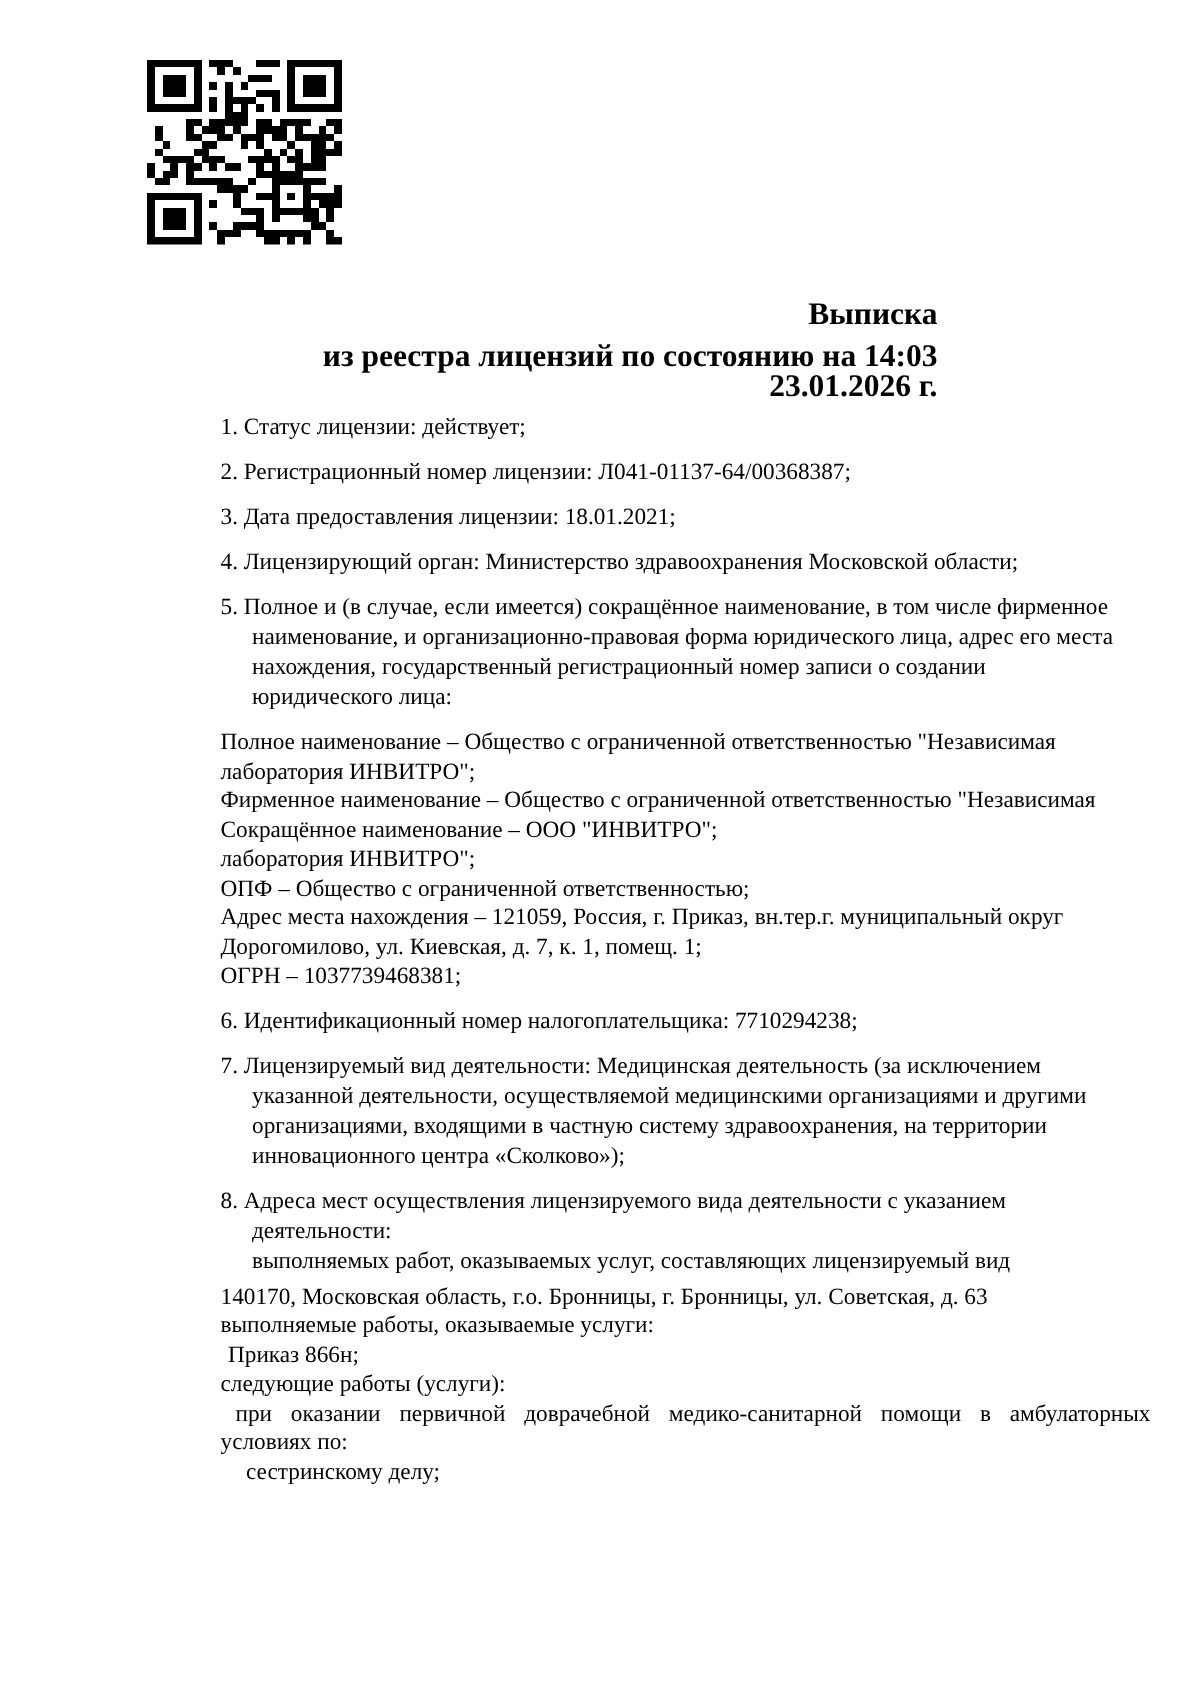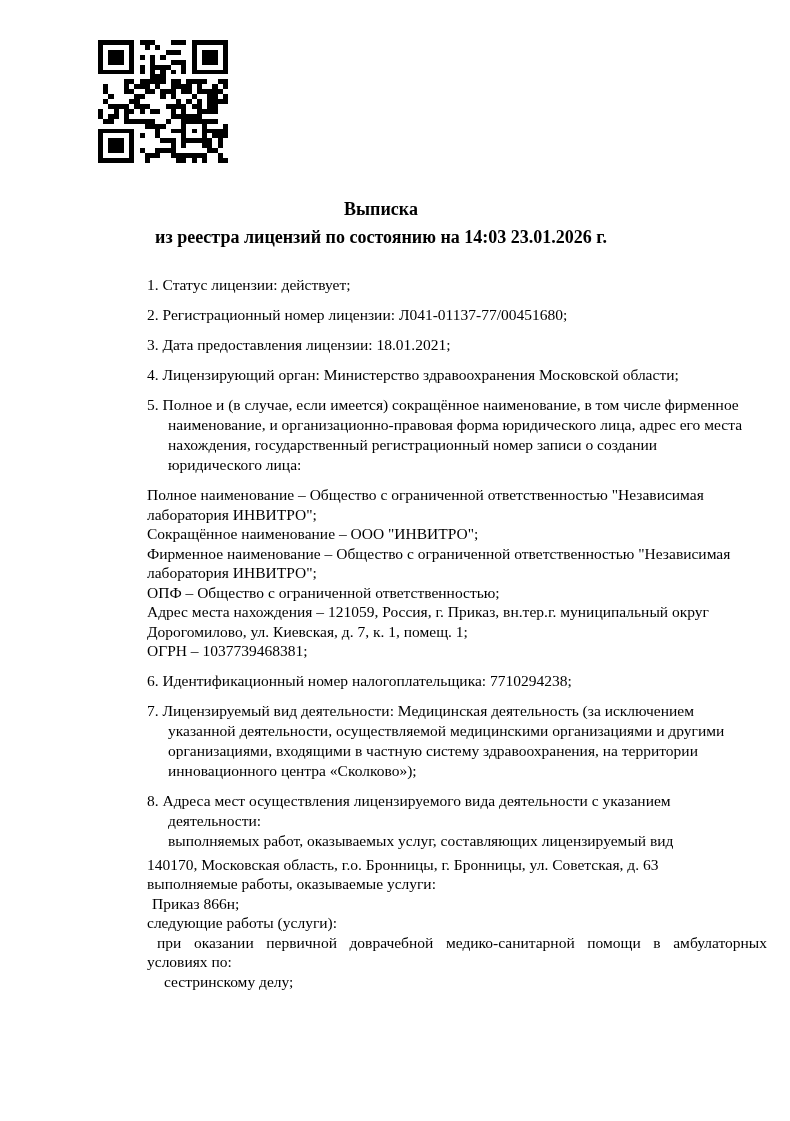--- a/index.html
+++ b/index.html
@@ -16,23 +16,23 @@
     position:absolute;
     left:98px; top:40px;
     width:130px; height:123px;
   }
   .qr svg { width:100%; height:100%; display:block; fill:#000; }
   .heading {
     position:absolute;
     left:137px; top:199px;
     width:620px;
     padding-right:132px;
-    text-align:center;
+    text-align:right;
     font-weight:bold;
-    font-size:18px;
+    font-size:21px;
     line-height:20px;
   }
   .heading .subtitle { margin-top:8px; }
   .doc-body {
     position:absolute;
     left:147px; top:275px;
     width:620px;
     font-size:15.5px;
     line-height:20px;
   }
@@ -373,39 +373,39 @@
   <div class="heading" data-name="document-heading">
     <div class="title" data-name="document-title">Выписка</div>
     <div class="subtitle" data-name="document-subtitle">из реестра лицензий по состоянию на 14:03 23.01.2026 г.</div>
   </div>
 
   <div class="doc-body" data-name="document-body">
       <div class="block numbered" data-name="license-status-item">
         <div class="line" data-name="text-line">1. Статус лицензии: действует;</div>
       </div>
       <div class="block numbered" data-name="registration-number-item">
-        <div class="line" data-name="text-line">2. Регистрационный номер лицензии: Л041-01137-77/00451680;</div>
+        <div class="line" data-name="text-line">2. Регистрационный номер лицензии: Л041-01137-64/00368387;</div>
       </div>
       <div class="block numbered" data-name="grant-date-item">
         <div class="line" data-name="text-line">3. Дата предоставления лицензии: 18.01.2021;</div>
       </div>
       <div class="block numbered" data-name="licensing-authority-item">
         <div class="line" data-name="text-line">4. Лицензирующий орган: Министерство здравоохранения Московской области;</div>
       </div>
       <div class="block numbered" data-name="organization-name-intro-item">
         <div class="line" data-name="text-line">5. Полное и (в случае, если имеется) сокращённое наименование, в том числе фирменное</div>
         <div class="line cont" data-name="text-line">наименование, и организационно-правовая форма юридического лица, адрес его места</div>
         <div class="line cont" data-name="text-line">нахождения, государственный регистрационный номер записи о создании</div>
         <div class="line cont" data-name="text-line">юридического лица:</div>
       </div>
       <div class="block plain" data-name="organization-details-block">
         <div class="line" data-name="text-line">Полное наименование – Общество с ограниченной ответственностью "Независимая</div>
         <div class="line" data-name="text-line">лаборатория ИНВИТРО";</div>
+        <div class="line" data-name="text-line">Фирменное наименование – Общество с ограниченной ответственностью "Независимая</div>
         <div class="line" data-name="text-line">Сокращённое наименование – ООО "ИНВИТРО";</div>
-        <div class="line" data-name="text-line">Фирменное наименование – Общество с ограниченной ответственностью "Независимая</div>
         <div class="line" data-name="text-line">лаборатория ИНВИТРО";</div>
         <div class="line" data-name="text-line">ОПФ – Общество с ограниченной ответственностью;</div>
         <div class="line" data-name="text-line">Адрес места нахождения – 121059, Россия, г. Приказ, вн.тер.г. муниципальный округ</div>
         <div class="line" data-name="text-line">Дорогомилово, ул. Киевская, д. 7, к. 1, помещ. 1;</div>
         <div class="line" data-name="text-line">ОГРН – 1037739468381;</div>
       </div>
       <div class="block numbered" data-name="taxpayer-id-item">
         <div class="line" data-name="text-line">6. Идентификационный номер налогоплательщика: 7710294238;</div>
       </div>
       <div class="block numbered" data-name="licensed-activity-item">

